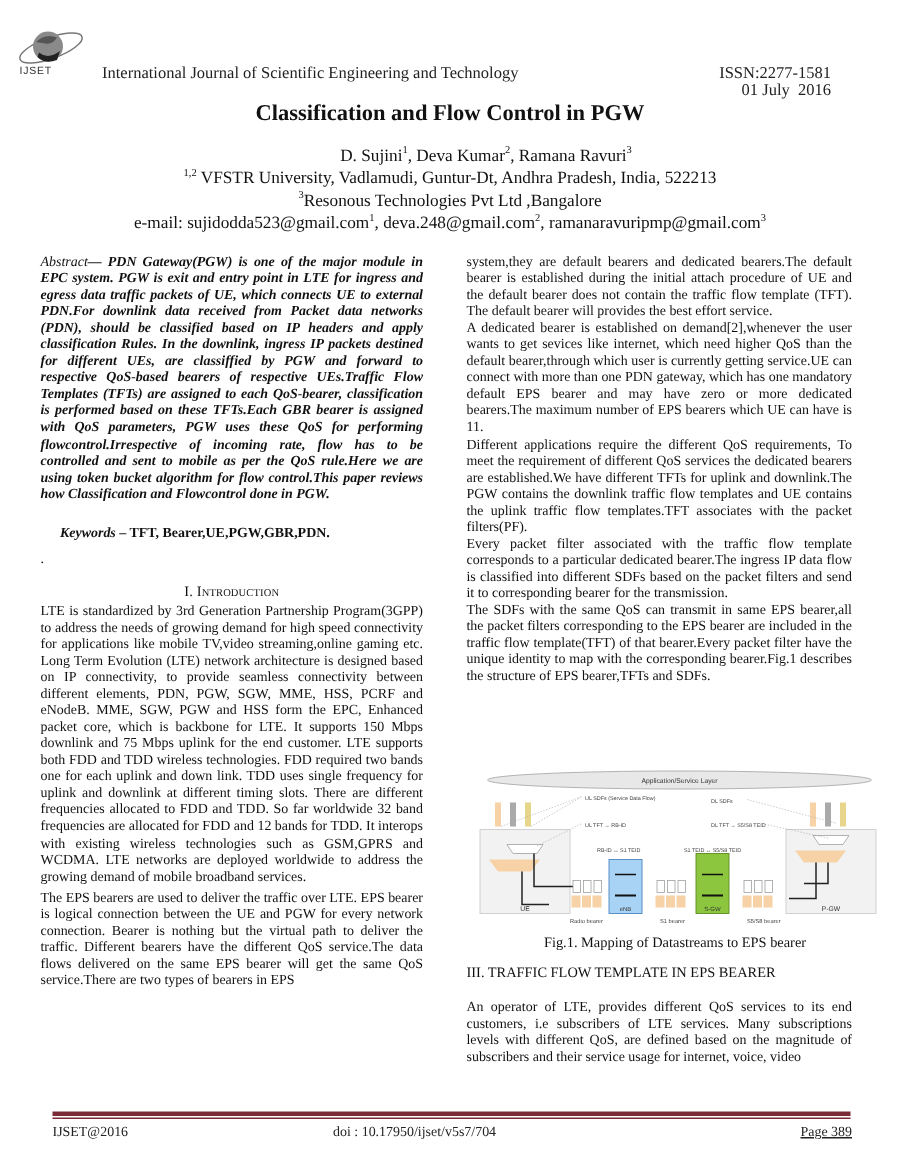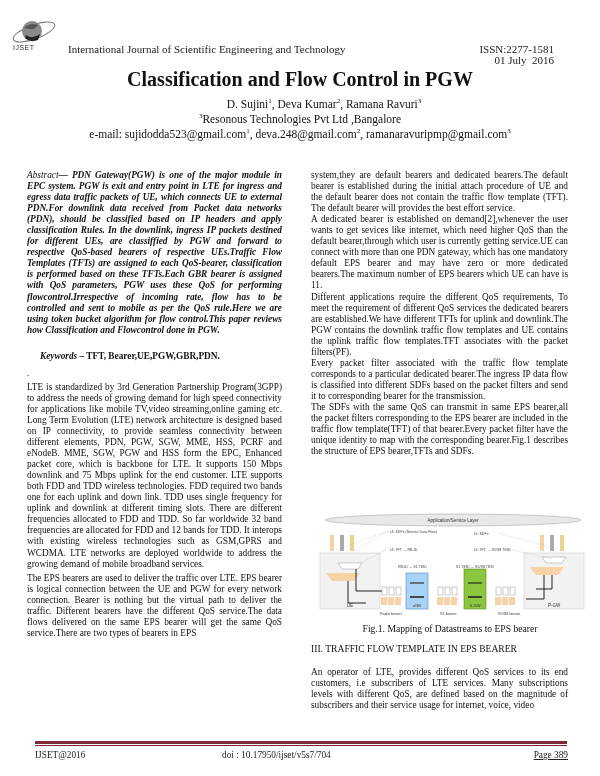--- a/index.html
+++ b/index.html
@@ -1,19 +1,19 @@
 <!DOCTYPE html>
 <html><head>
 <meta charset="utf-8">
 <style>
   html, body { margin:0; padding:0; background:#ffffff; }
   body { width:600px; height:776px; position:relative; overflow:hidden; font-family:"Liberation Serif", serif; color:#111; }
   .abs { position:absolute; }
   .hdr-text { font-size:11px; line-height:11px; color:#222; }
-  .title { left:0; width:600px; top:68px; text-align:center; font-size:20px; font-weight:bold; color:#111; }
+  .title { left:0; width:600px; top:68px; text-align:center; font-size:15px; font-weight:bold; color:#111; }
   .authors { left:0; width:600px; top:97px; text-align:center; font-size:11.5px; line-height:15px; }
   .authors .names { font-weight:normal;padding-left:48px; }
   .authors sup { font-size:7px; vertical-align:5px; line-height:0; }
   .col { font-size:9.3px; line-height:11.05px; text-align:justify; }
   .col p { margin:0; }
   .abstract { font-weight:bold; font-style:italic; }
   .abstract .lead { font-weight:normal; }
   .sec-head { text-align:center; font-size:9.6px; letter-spacing:0.1px; }
   .smallcaps { font-variant:small-caps; }
   .footer-line1 { left:35px; width:532px; top:741px; height:3px; background:#7a2b36; }
@@ -44,32 +44,34 @@
 </div>
 
 <div class="abs title">Classification and Flow Control in PGW</div>
 
 <div class="abs authors">
   <div class="names">
     <span>D. Sujini</span><sup>1</sup>,
     <span>Deva Kumar</span><sup>2</sup>,
     <span>Ramana Ravuri</span><sup>3</sup>
   </div>
+  <div><sup>1,2</sup><span> VFSTR University, Vadlamudi, Guntur-Dt, Andhra Pradesh, India, 522213</span></div>
   <div><sup>3</sup><span>Resonous Technologies Pvt Ltd ,Bangalore</span></div>
   <div>
     <span>e-mail: </span><span>sujidodda523@gmail.com</span><sup>1</sup>,
     <span>deva.248@gmail.com</span><sup>2</sup>,
     <span>ramanaravuripmp@gmail.com</span><sup>3</sup>
   </div>
 </div>
 
 <div class="abs col" style="left:27px;top:170px;width:255px;">
   <p class="abstract"><span class="lead" style="font-style:italic;">Abstract</span><span>— </span><span>PDN Gateway(PGW) is one of the major module in EPC system. PGW is exit and entry point in LTE for ingress and egress data traffic packets of UE, which connects UE to external PDN.For downlink data received from Packet data networks (PDN), should be classified based on IP headers and apply classification Rules. In the downlink, ingress IP packets destined for different UEs, are classiffied by PGW and forward to respective QoS-based bearers of respective UEs.Traffic Flow Templates (TFTs) are assigned to each QoS-bearer, classification is performed based on these TFTs.Each GBR bearer is assigned with QoS parameters, PGW uses these QoS for performing flowcontrol.Irrespective of incoming rate, flow has to be controlled and sent to mobile as per the QoS rule.Here we are using token bucket algorithm for flow control.This paper reviews how  Classification and Flowcontrol done in PGW.</span></p>
   <p style="margin-top:15px;padding-left:13px;font-weight:bold;"><i>Keywords</i><span> – TFT, Bearer,UE,PGW,GBR,PDN.</span></p>
   <p style="margin-top:6px;">.</p>
+  <p class="sec-head smallcaps" style="margin-top:10px;">I. Introduction</p>
   <p style="margin-top:3px;">LTE is standardized by 3rd Generation Partnership Program(3GPP) to address the needs of growing demand for high speed connectivity for applications like mobile TV,video streaming,online gaming etc. Long Term Evolution (LTE) network architecture is designed based on IP connectivity, to provide seamless connectivity between different elements, PDN, PGW, SGW, MME, HSS, PCRF and eNodeB. MME, SGW, PGW and HSS form the EPC, Enhanced packet core, which is backbone for LTE. It supports 150 Mbps downlink and 75 Mbps uplink for the end customer. LTE supports both FDD and TDD wireless technologies. FDD required two bands one for each uplink and down link. TDD uses single frequency for uplink and downlink at different timing slots. There are different frequencies allocated to FDD and TDD. So far worldwide 32 band frequencies are allocated for FDD and 12 bands for TDD. It interops with existing  wireless technologies such as GSM,GPRS and WCDMA. LTE networks are deployed worldwide to address the growing demand of mobile broadband services.</p>
   <p style="margin-top:3px;">The EPS bearers are used to deliver the traffic over LTE. EPS bearer is logical connection between the UE and PGW for every network connection. Bearer is nothing but the virtual path to deliver the traffic. Different bearers have the different QoS service.The data flows delivered on the same EPS bearer will get the same QoS service.There are two types of bearers in EPS</p>
 </div>
 
 <div class="abs col" style="left:311px;top:170px;width:257px;">
   <p>system,they are default bearers and dedicated bearers.The default bearer is established during the initial attach procedure of UE and the default bearer does not contain the traffic flow template (TFT). The default bearer will provides the best effort service.</p>
   <p>A dedicated bearer is established on demand[2],whenever the user wants to get sevices like internet, which need higher QoS than the default bearer,through which user is currently getting service.UE can connect with more than one PDN gateway, which has one mandatory default EPS bearer and may have zero or more dedicated bearers.The maximum number of EPS bearers which UE can have is 11.</p>
   <p>Different applications require the different QoS requirements, To meet the requirement of different QoS services the dedicated bearers are established.We have different TFTs for uplink and downlink.The PGW contains the downlink traffic flow templates and UE contains the uplink traffic flow templates.TFT associates with the packet filters(PF).</p>
   <p>Every packet filter associated with the traffic flow template corresponds to a particular dedicated bearer.The ingress IP data flow is classified into different SDFs based on the packet filters and send it to corresponding bearer for the transmission.</p>
   <p>The SDFs with the same QoS can transmit in same EPS bearer,all the packet filters corresponding to the EPS bearer are included in the traffic flow template(TFT) of that bearer.Every packet filter have the unique identity to map with the corresponding bearer.Fig.1 describes the structure of EPS bearer,TFTs and SDFs.</p>

